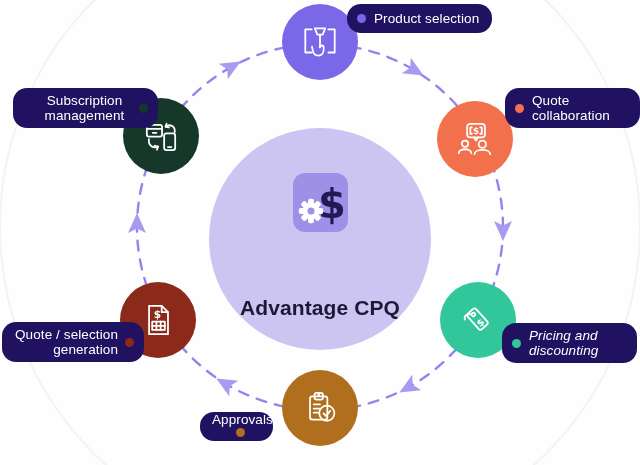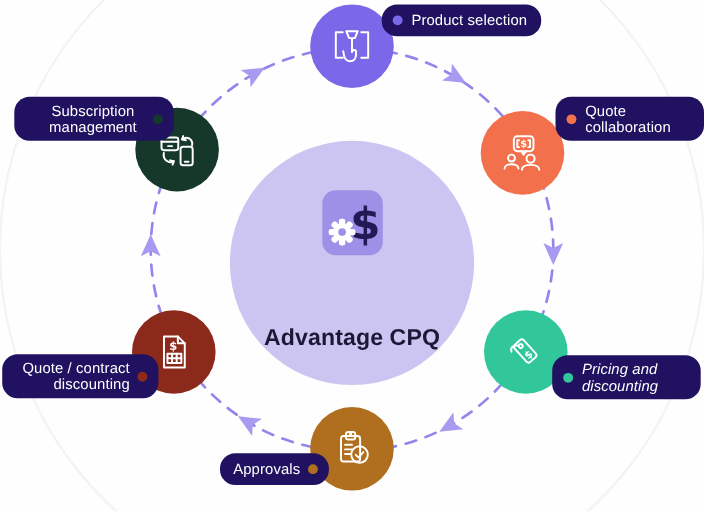--- a/index.html
+++ b/index.html
@@ -166,27 +166,27 @@
   <div class="pill pill-2line dot-left" style="left: 505px; top: 88px; background: rgb(32, 18, 97);">
     <span class="dot" style="background: rgb(242, 113, 76);"></span>
     <span style="max-width:95px;">Quote collaboration</span>
   </div>
 
   <div class="pill pill-2line dot-left" style="left: 502px; top: 323px; background: rgb(32, 18, 97);">
     <span class="dot" style="background: rgb(49, 199, 155);"></span>
     <span style="max-width:95px;font-style:italic;">Pricing and discounting</span>
   </div>
 
-  <div class="pill pill-1line dot-right" style="left: 200px; top: 412px; background: rgb(32, 18, 97);">
+  <div class="pill pill-1line dot-right" style="left: 200px; top: 412px; background: rgb(32, 18, 97); flex-direction: column;">
     <span>Approvals</span>
     <span class="dot" style="background: rgb(176, 111, 30);"></span>
   </div>
 
   <div class="pill pill-2line dot-right" style="left: 2px; top: 322px; background: rgb(32, 18, 97);">
-    <span class="t-right" style="max-width:104px;">Quote / contract discounting</span>
+    <span class="t-right" style="max-width:104px;">Quote / selection generation</span>
     <span class="dot" style="background: rgb(139, 42, 27);"></span>
   </div>
 
   <div class="pill pill-2line dot-right" style="left: 13px; top: 88px; background: rgb(32, 18, 97); padding-left: 24px;">
     <span class="t-center" style="max-width:95px;">Subscription management</span>
     <span class="dot" style="background: rgb(22, 56, 42);"></span>
   </div>
 
 </div>
 

